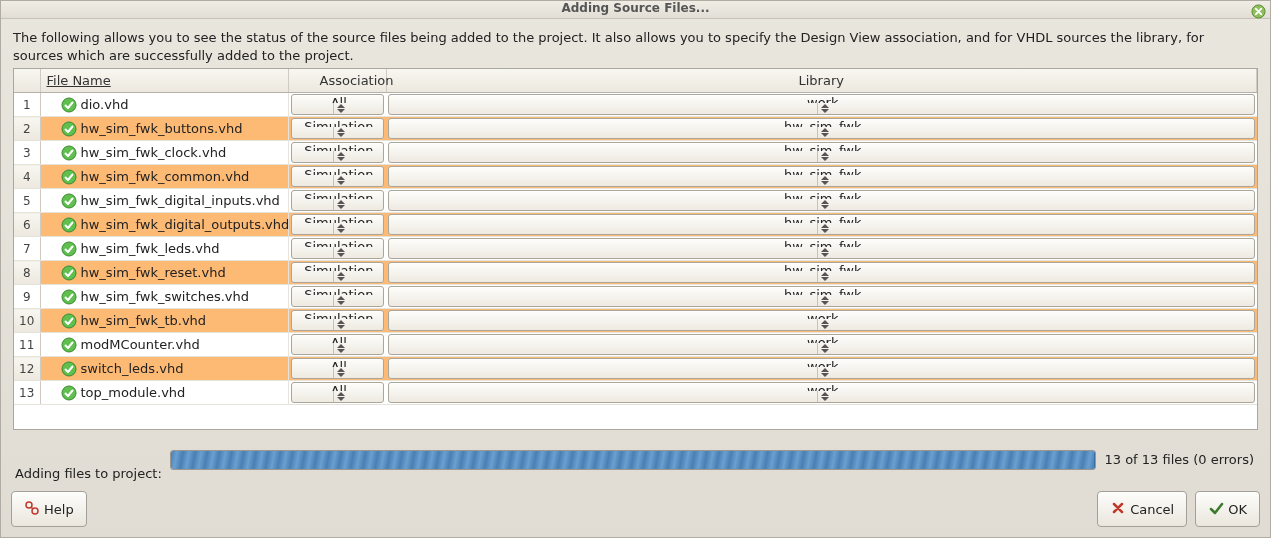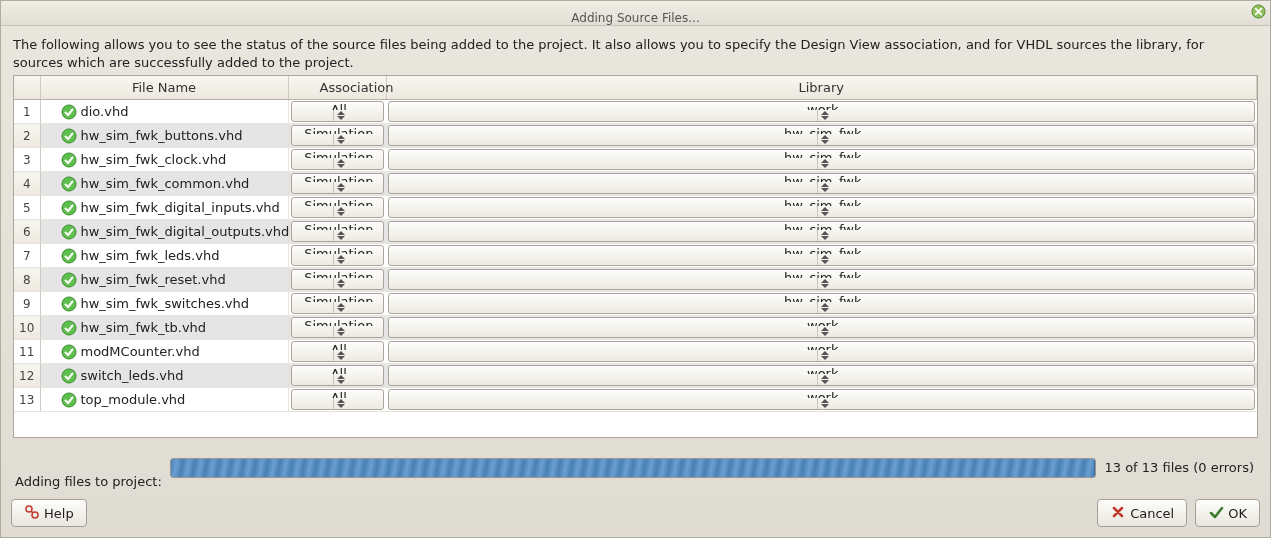--- a/index.html
+++ b/index.html
@@ -15,28 +15,28 @@
   }
   .window {
     width: 1271px;
     height: 538px;
     background: linear-gradient(#e9e6de, #e0dcd4);
     border: 1px solid #b0aca3;
     display: flex;
     flex-direction: column;
   }
   .titlebar {
-    height: 25px;
+    height: 18px;
     background: linear-gradient(#f0ede5, #e2ded6);
     border-bottom: 1px solid #c6c2b9;
     display: flex;
-    align-items: flex-end;
+    align-items: flex-start;
     justify-content: center;
     position: relative;
-    font-weight: normal;
+    font-weight: bold;
     font-size: 12px;
     color: #555;
   }
   .titlebar .close {
     position: absolute;
     right: 4px;
     top: 3px;
     width: 15px; height: 15px;
   }
   .close svg { display:block; }
@@ -71,29 +71,29 @@
     border-bottom: 1px solid #b5b1a8;
     border-right: 1px solid #cfcbc2;
     font-weight: normal;
     font-size: 13px;
     color: #333;
     text-align: center;
     padding: 4px 6px;
     height: 22px;
   }
   thead th:first-child { width:26px; border-right:1px solid #cfcbc2; }
-  thead th.col-file { width: 248px; text-align:center; }
+  thead th.col-file { width: 248px; text-align:left;text-decoration:underline; }
   thead th.col-assoc { width: 98px; padding-left: 31px; }
   thead th.col-lib { }
   tbody td {
     border-bottom: 1px solid #e6e3db;
     padding: 0;
     vertical-align: middle;
     height: 24px;
-    background: #e5e5e5;
+    background: #fdba74;
   }
   tbody tr:nth-child(odd) td { background: #fff; }
   td.rownum {
     width: 26px;
     text-align: center;
     font-size: 12px;
     color: #444;
     background: linear-gradient(#f8f6f0,#ece8df);
     border-right: 1px solid #cfcbc2;
   }
@@ -188,21 +188,21 @@
     display:flex;
     align-items:center;
     padding: 6px 10px 10px 10px;
     gap:8px;
   }
   .spacer { flex:1 1 auto; }
   .btn {
     display:flex;
     align-items:center;
     gap:4px;
-    height:28px;
+    height:36px;
     padding: 0 12px;
     background: linear-gradient(#fdfdfb,#eae6dd);
     border:1px solid #a4a097;
     border-radius:4px;
     font-size:13px;
     color:#222;
     cursor:default;
     box-shadow: inset 0 1px 0 #fff;
   }
   .btn svg { width:16px; height:16px; }

